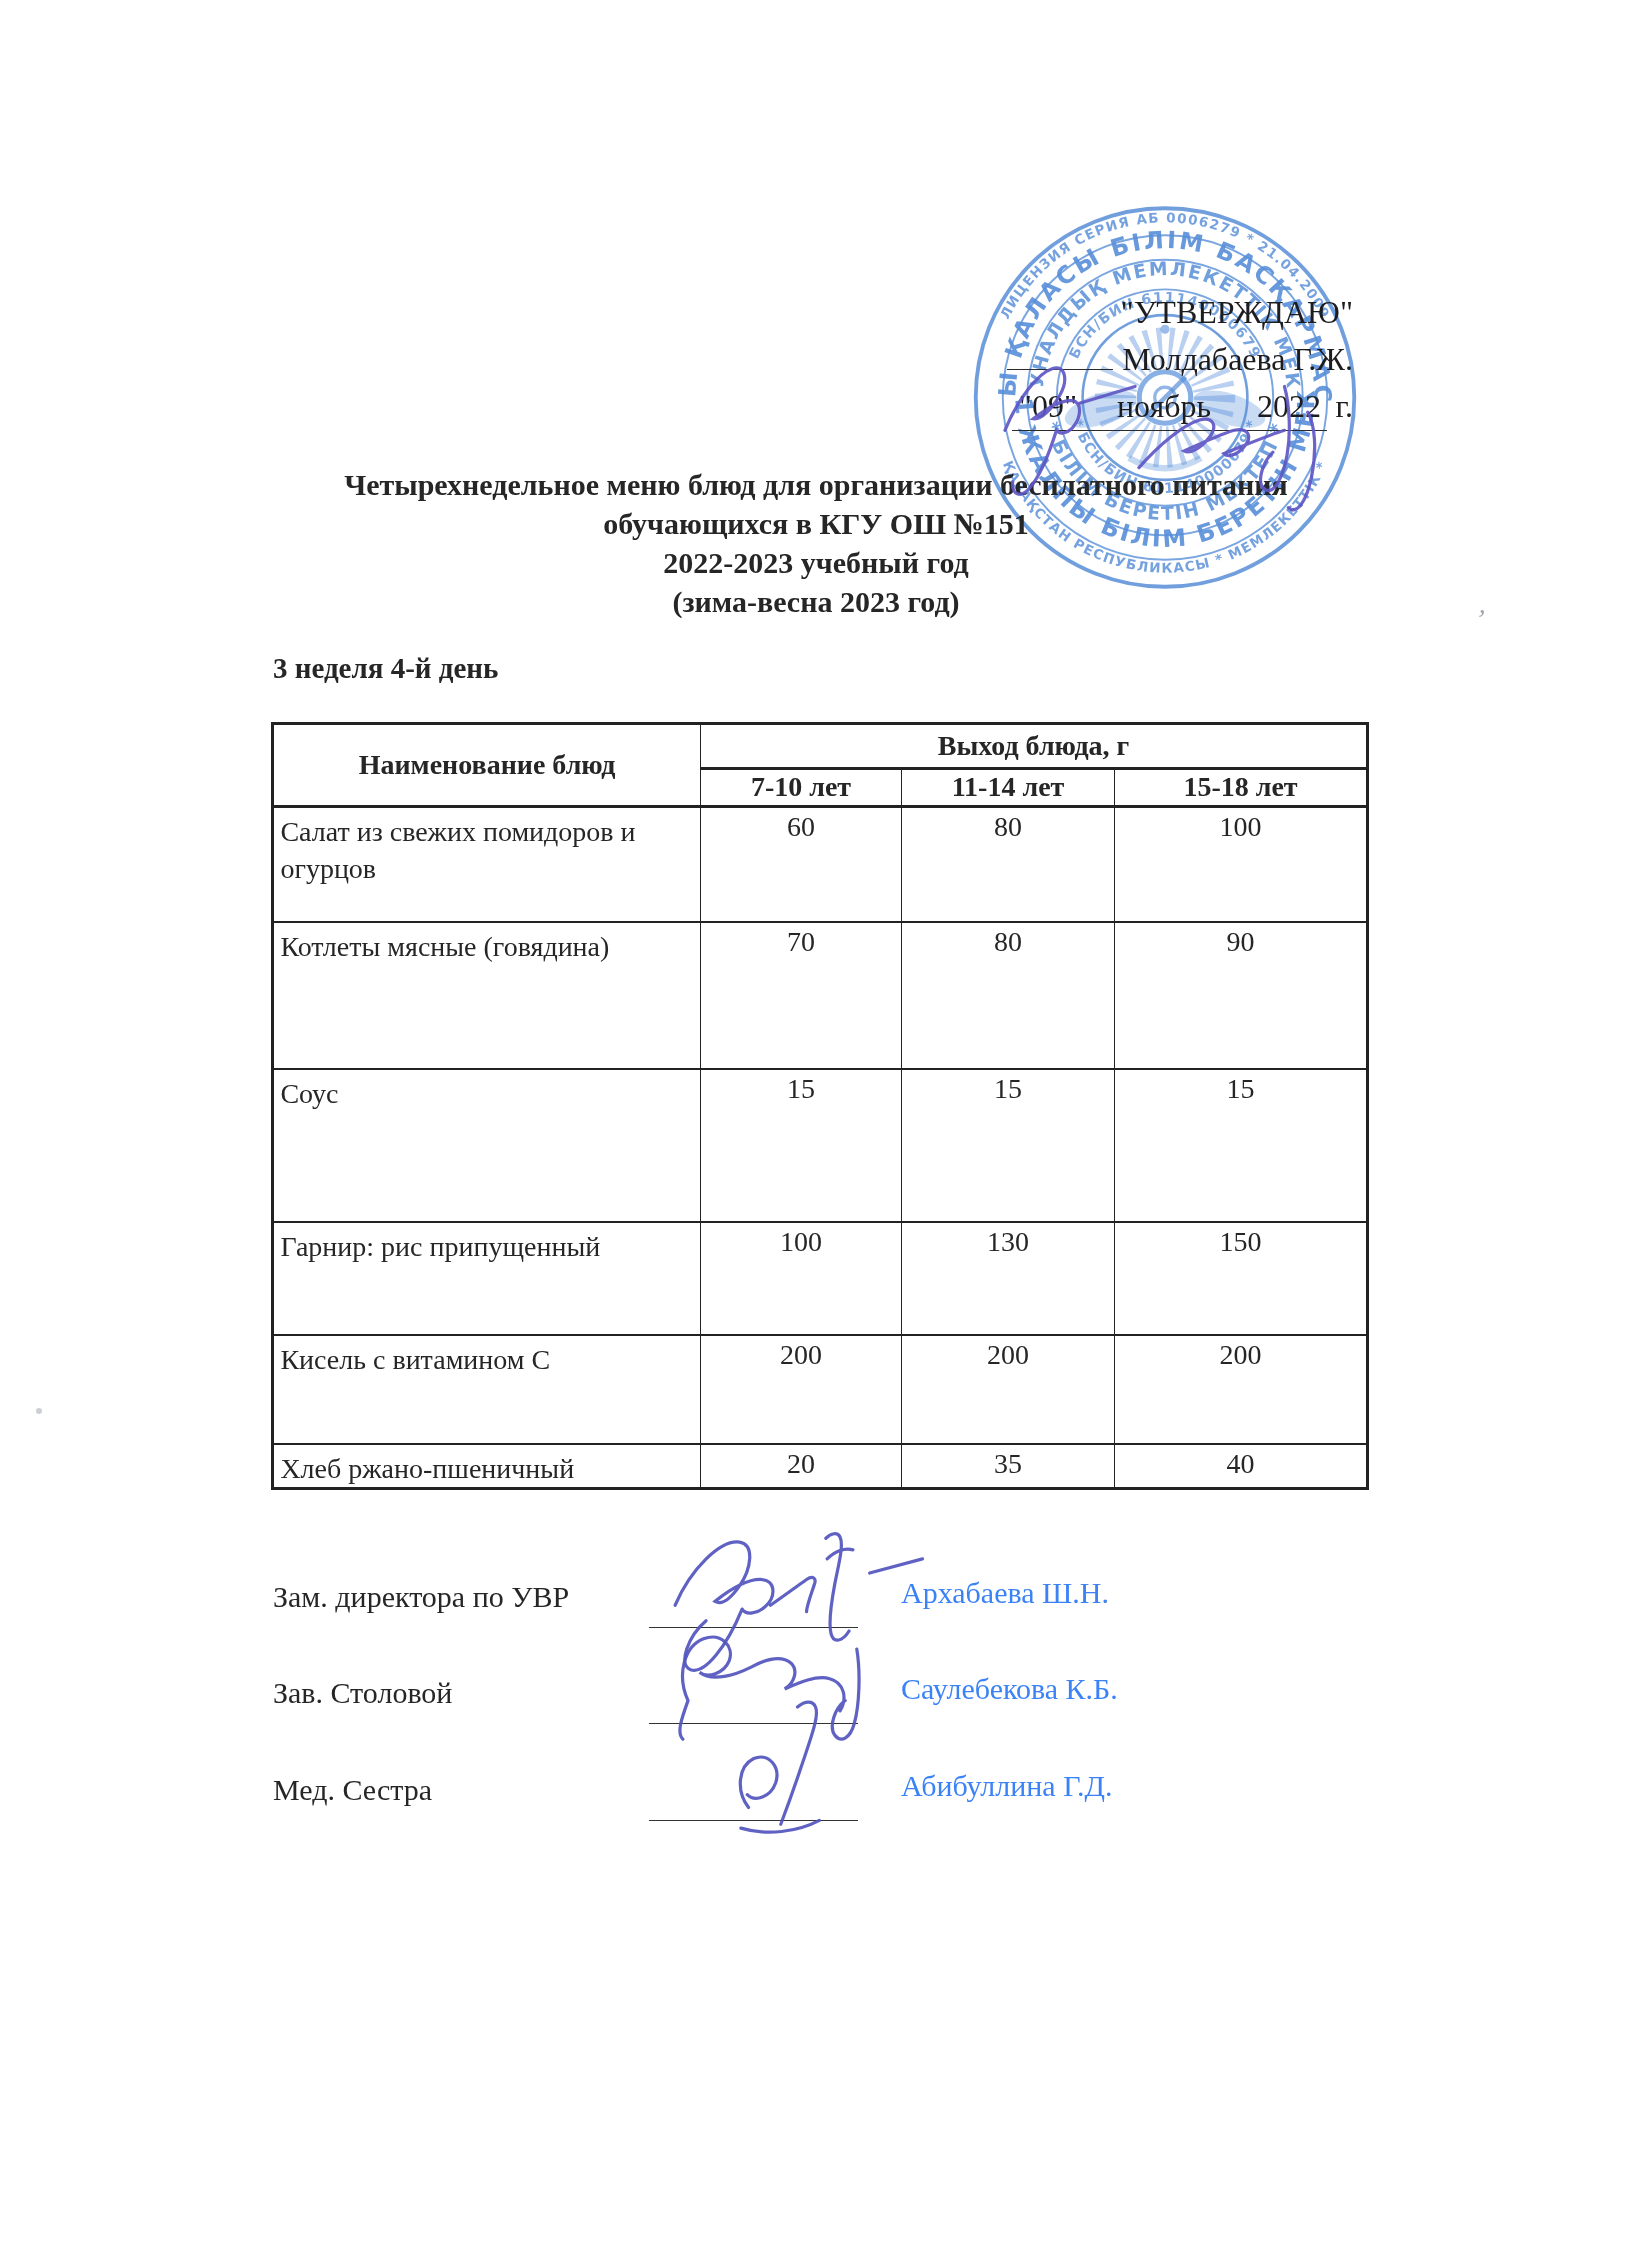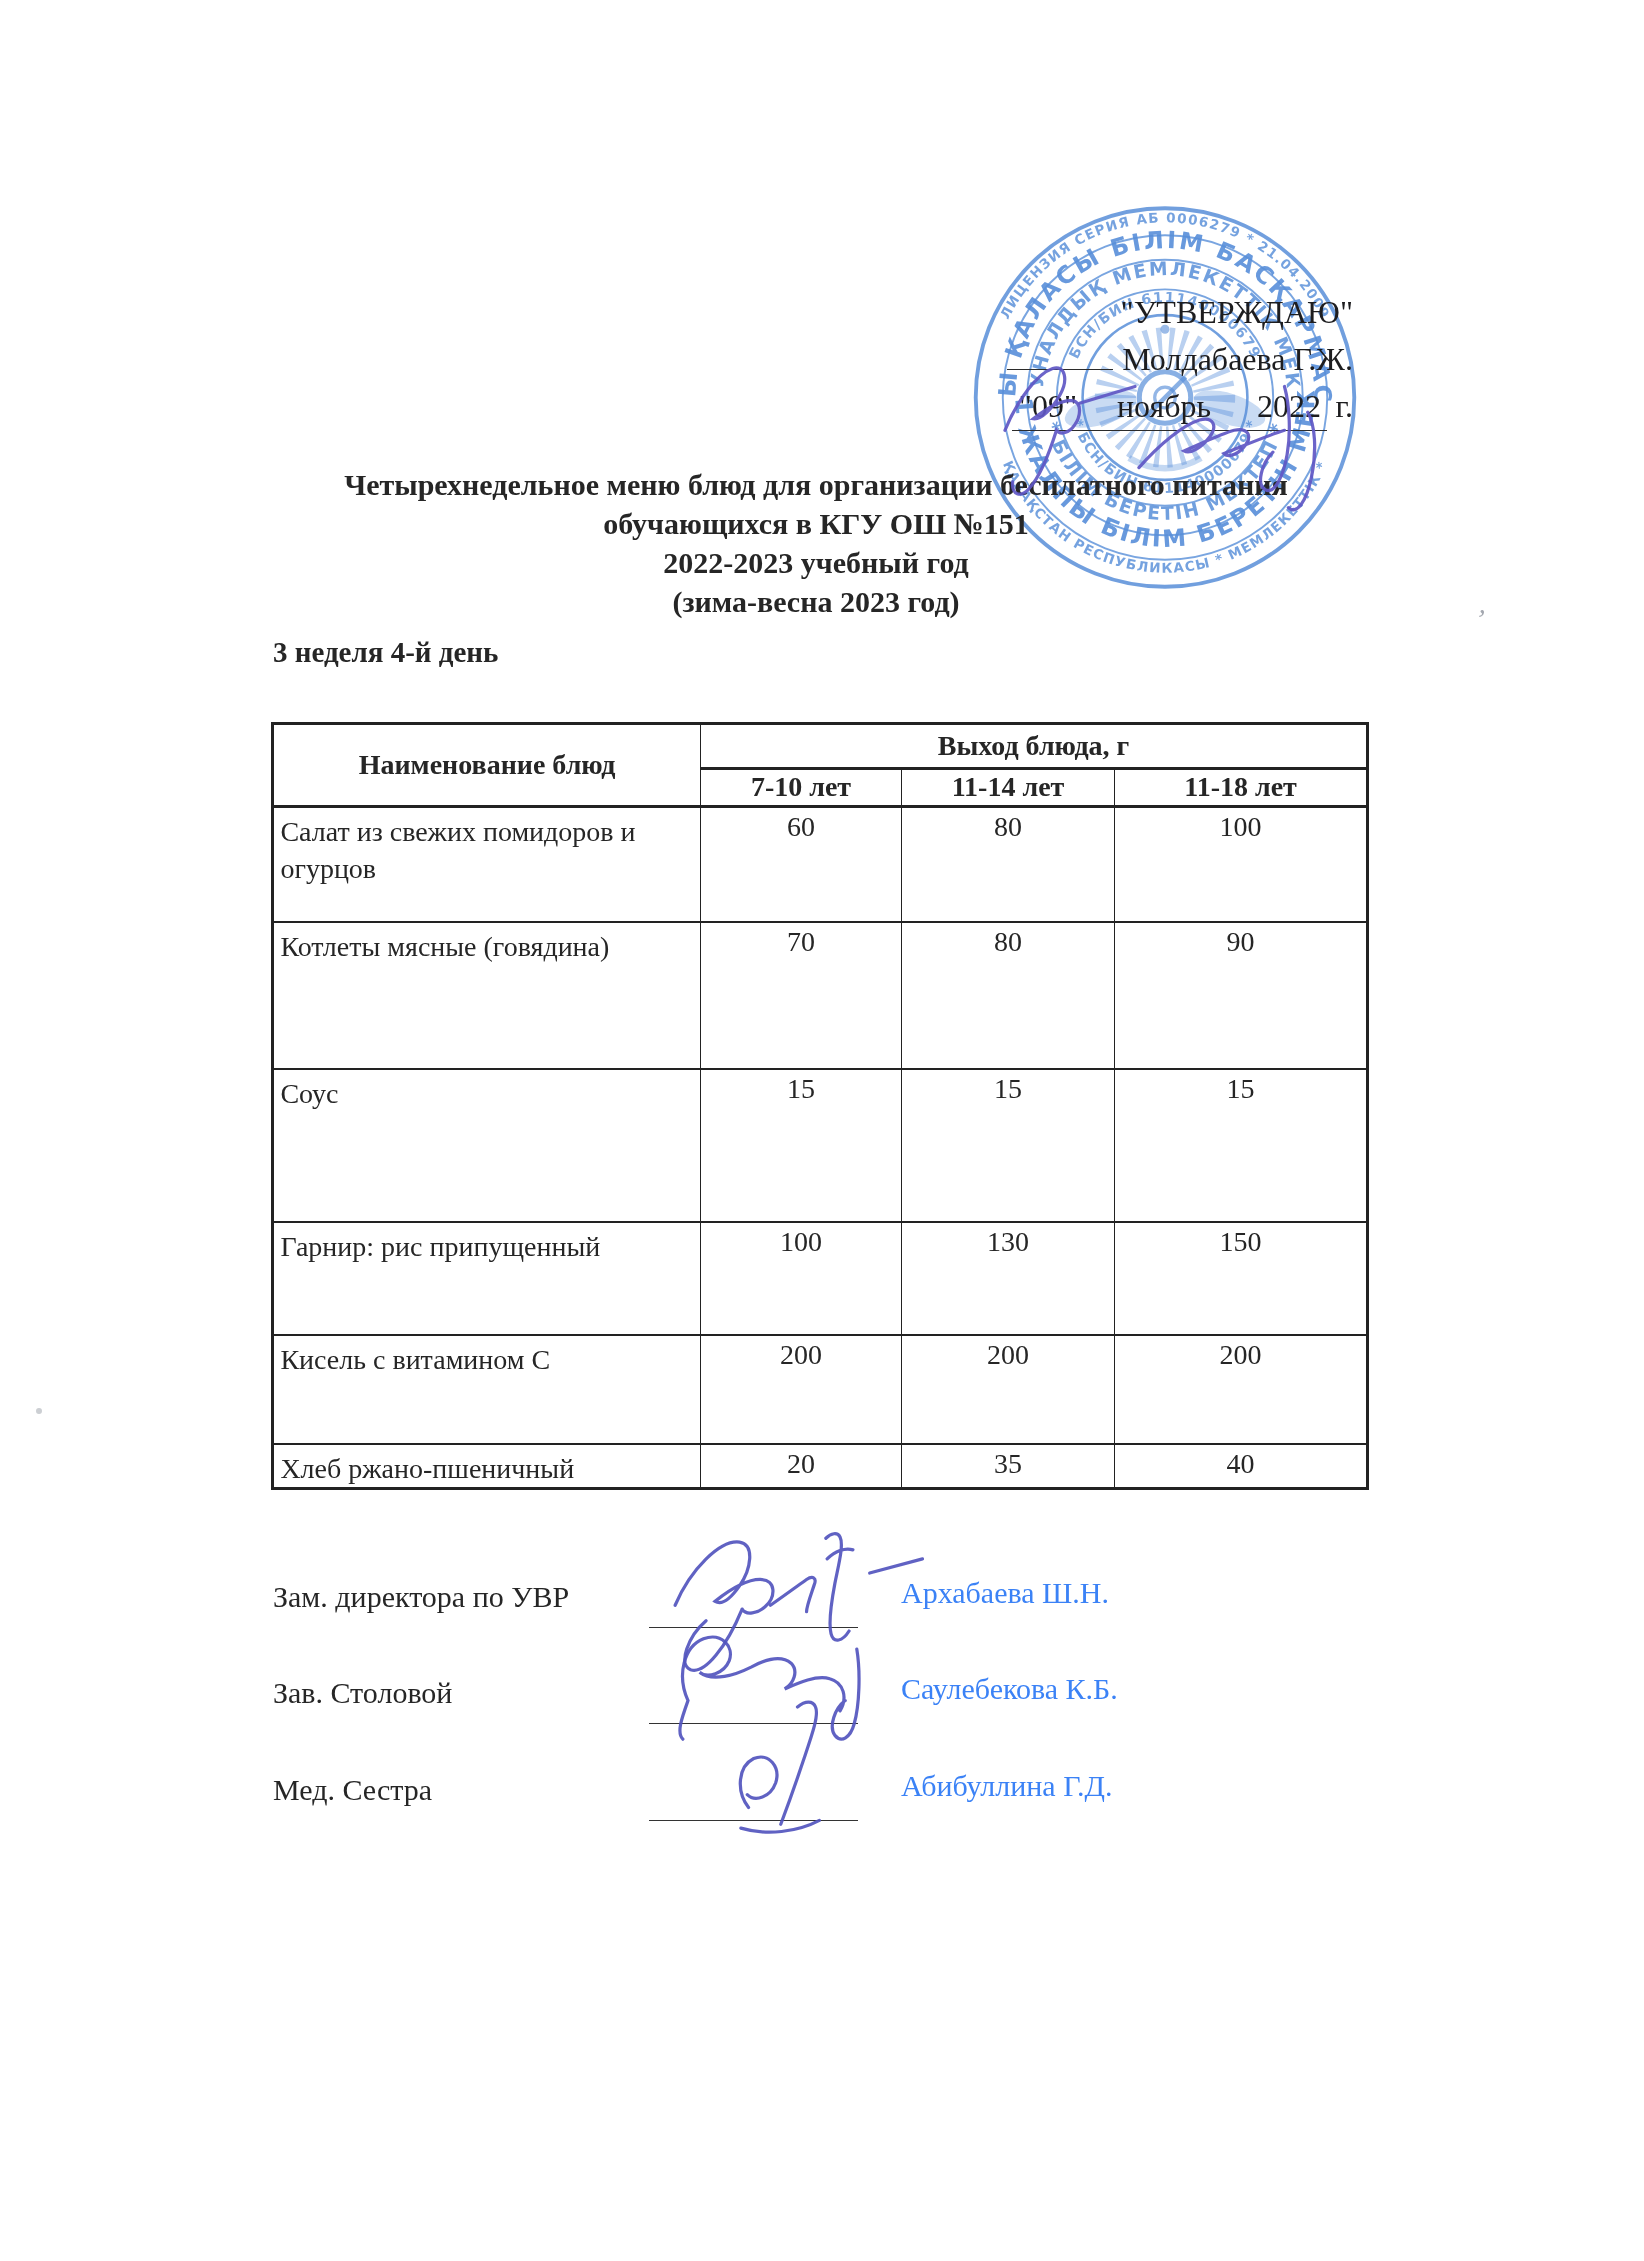--- a/index.html
+++ b/index.html
@@ -22,21 +22,21 @@
   .u-short{display:inline-block;width:106px;border-bottom:1.9px solid #2b2b2b;margin-right:9px;}
   .u-date{display:inline-block;border-bottom:1.9px solid #2b2b2b;padding:0 6.4px;}
   .dgap-a{display:inline-block;width:40px;}
   .dgap-b{display:inline-block;width:46px;}
   
   .title{
     position:absolute;left:0;top:465px;width:1632px;text-align:center;
     font-weight:bold;font-size:30px;line-height:39px;color:#262626;z-index:2;
   }
   .section-heading{
-    position:absolute;left:273px;top:636px;font-size:29px;font-weight:bold;color:#262626;z-index:2;
+    position:absolute;left:273px;top:652px;font-size:29px;font-weight:bold;color:#262626;z-index:2;
   }
   
   table.menu{
     position:absolute;left:271px;top:722px;width:1094px;z-index:2;
     border-collapse:collapse;table-layout:fixed;font-size:28px;color:#262626;
     border:3.2px solid #222;
   }
   .menu th,.menu td{border:1.9px solid #222;overflow:hidden;}
   .menu th{font-weight:bold;text-align:center;vertical-align:middle;padding:1.3px;}
   .menu tr.h1 th{border-bottom-width:3.2px;}
@@ -129,21 +129,21 @@
         <col style="width:253px">
     </colgroup>
     <tbody>
       <tr class="h1">
         <th rowspan="2">Наименование блюд</th>
         <th colspan="3">Выход блюда, г</th>
       </tr>
       <tr class="h2">
         <th>7-10 лет</th>
         <th>11-14 лет</th>
-        <th>11-18 лет</th>
+        <th>15-18 лет</th>
       </tr>
       <tr class="r0">
         <td class="name">Салат из свежих помидоров и огурцов</td>
         <td class="num">60</td>
         <td class="num">80</td>
         <td class="num">100</td>
       </tr>
       <tr class="r1">
         <td class="name">Котлеты мясные (говядина)</td>
         <td class="num">70</td>

